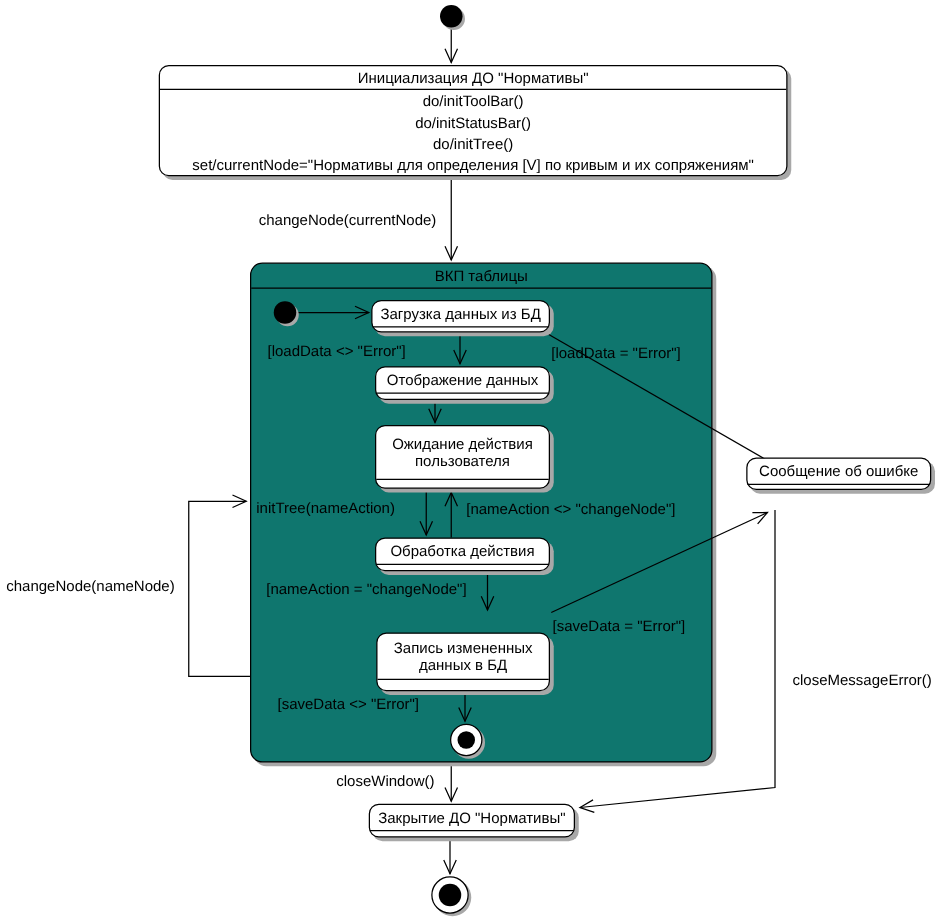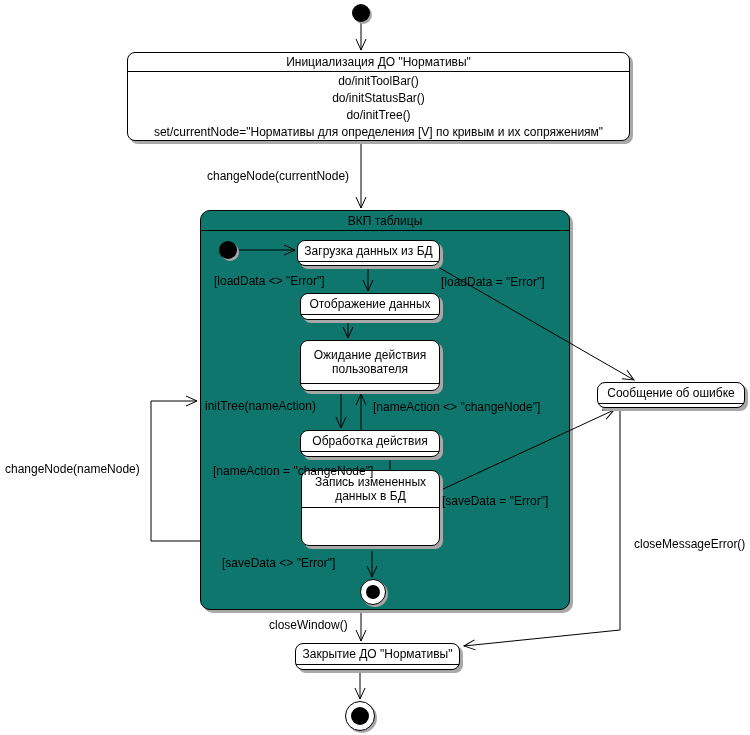--- a/index.html
+++ b/index.html
@@ -99,29 +99,29 @@
   </div>
 
   <div class="state" style="left:300px; top:340px; width:140px; height:51px;">
     <div class="sname h42" style="padding:0 10px;">Ожидание действия пользователя</div>
   </div>
 
   <div class="state" style="left:300px; top:430px; width:140px; height:27px;">
     <div class="sname h20">Обработка действия</div>
   </div>
 
-  <div class="state" style="left:301px; top:470px; width:139px; height:76px;">
+  <div class="state" style="left:301px; top:506px; width:139px; height:47px;">
     <div class="sname h36" style="padding:0 12px;">Запись измененных данных в БД</div>
   </div>
 
   <div class="final" style="left:360px; top:579px; width:26px; height:26px;">
     <div class="dot" style="width:14px; height:14px;"></div>
   </div>
 
-  <div class="state" style="left:597px; top:382px; width:148px; height:26px;">
+  <div class="state" style="left:597px; top:366px; width:148px; height:26px;">
     <div class="sname h20">Сообщение об ошибке</div>
   </div>
 
   <div class="state" style="left:295px; top:643px; width:165px; height:27px;">
     <div class="sname h20">Закрытие ДО "Нормативы"</div>
   </div>
 
   <div class="final" style="left:345px; top:701px; width:30px; height:30px;">
     <div class="dot" style="width:18px; height:18px;"></div>
   </div>

